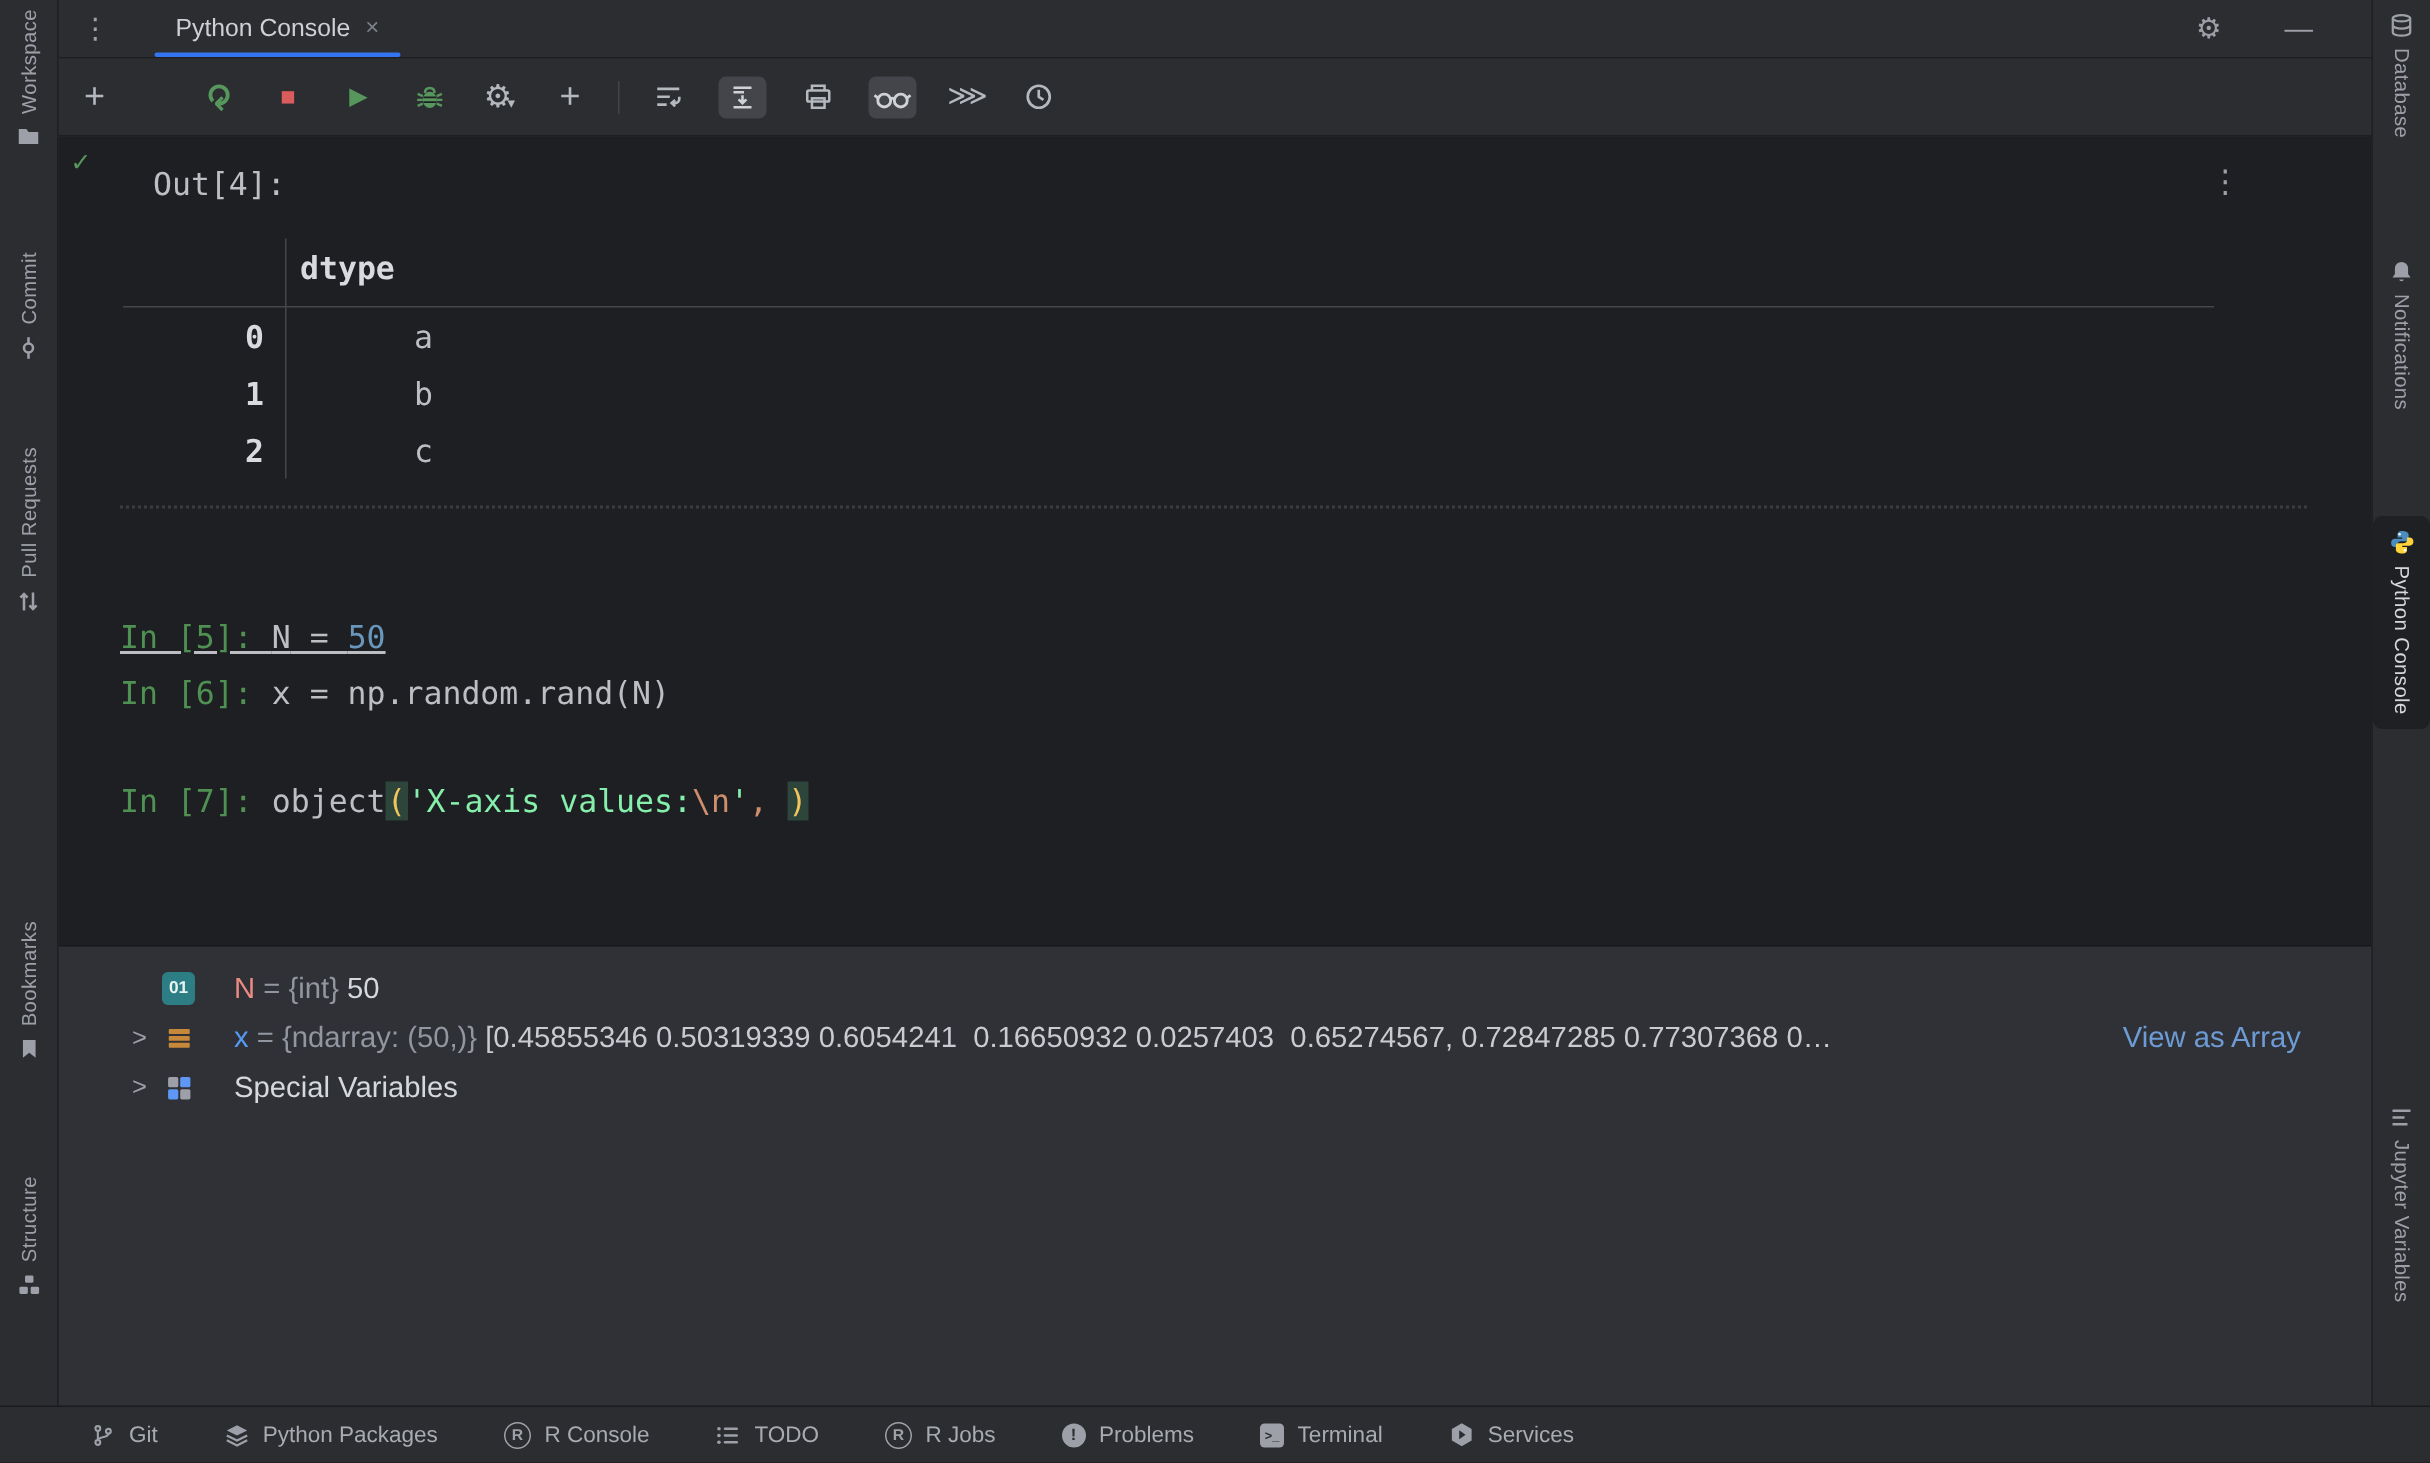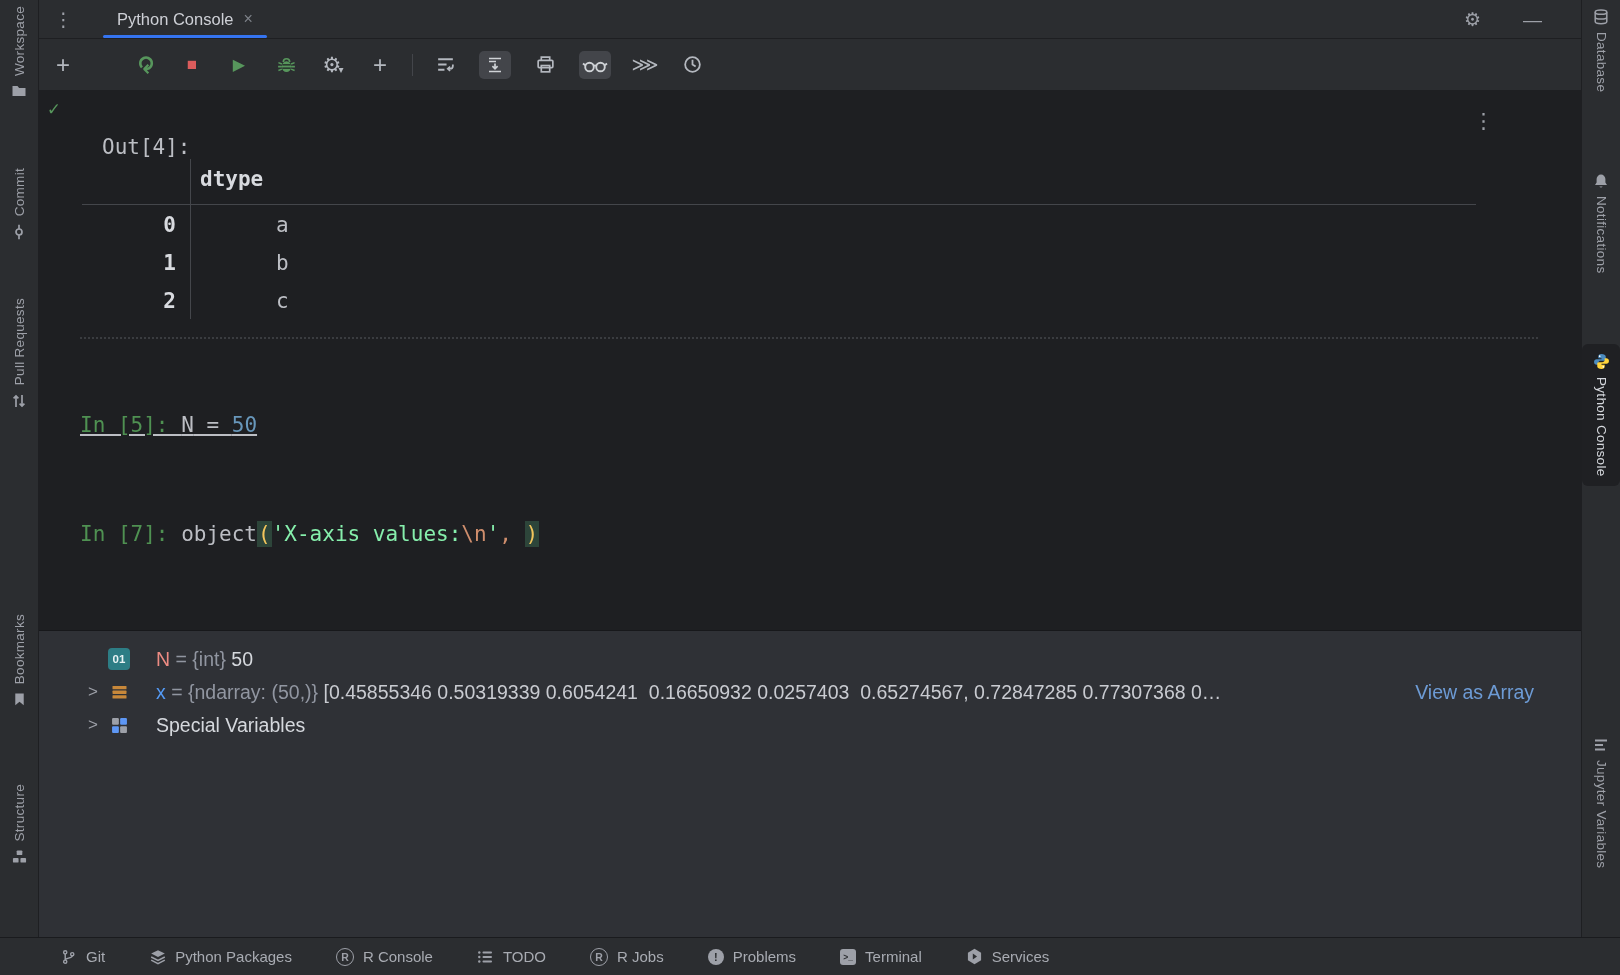--- a/index.html
+++ b/index.html
@@ -42,21 +42,21 @@
   .tb-gear{color:#b4b8bf;font-size:21px;line-height:1;}
   .tb-caret{color:#b4b8bf;font-size:10px;margin-left:-3px;margin-top:9px;}
   .tb-ffwd{color:#b4b8bf;font-size:19px;line-height:1;}
   .tb-sep{width:1px;height:22px;background:#43454a;flex:0 0 auto;margin:0 -2px;}
 
   
   .console{position:absolute;left:38px;right:38px;top:91px;height:539px;background:#1e1f22;z-index:1;
            font-family:"DejaVu Sans Mono","Liberation Mono",monospace;font-size:21px;color:#bcbec4;}
   .console span{white-space:pre;}
   .check{position:absolute;left:10px;top:6px;color:#57965c;font-size:19px;font-weight:700;}
-  .out-label{position:absolute;left:64px;top:20px;color:#bcbec4;margin-top:24px;}
+  .out-label{position:absolute;left:64px;top:20px;color:#bcbec4;}
   .console-kebab{position:absolute;right:88px;top:18px;color:#9da0a8;font-size:21px;}
   .vline{position:absolute;left:152px;top:68px;width:1px;height:160px;background:#44464b;}
   .hline{position:absolute;left:44px;right:106px;top:113px;height:1px;background:#44464b;}
   .th{position:absolute;left:162px;top:76px;color:#d8dadf;font-weight:700;}
   .trow{position:absolute;left:44px;display:flex;}
   .t-idx{width:94px;text-align:right;color:#d8dadf;font-weight:700;}
   .t-val{padding-left:100px;color:#bcbec4;}
   .dotsep{position:absolute;left:42px;right:44px;top:246px;border-top:2px dotted #3a3c40;}
   .footer-line{position:absolute;left:42px;top:262px;font-family:"Liberation Sans","DejaVu Sans",sans-serif;
                font-size:19.5px;color:#c2c4c9;display:flex;gap:38px;}
@@ -279,20 +279,23 @@
       <span class="t-idx">2</span>
         <span class="t-val">c</span>
     </div>
 
     <span class="dotsep"></span>
 
 
     <div class="code" style="top:322px;text-decoration:underline;">
       <span class="c-prompt">In [5]: </span><span class="c-plain">N</span><span class="c-plain"> = </span><span class="c-num">50</span>
     </div>
+    <div class="code" style="top:359px;">
+      <span class="c-prompt">In [6]: </span><span class="c-plain">x = np.random.rand(N)</span>
+    </div>
     <div class="code" style="top:431px;">
       <span class="c-prompt">In [7]: </span><span class="c-plain">object</span><span class="c-paren">(</span><span class="c-str">'X-axis values:</span><span class="c-esc">\n</span><span class="c-str">'</span><span class="c-comma">, </span><span class="c-paren">)</span>
     </div>
   </div>
 
   <div class="variables">
     <div class="var-row" style="top:13px;">
       <span class="chev empty">&gt;</span>
       <span class="var-ico"><span class="ico-01">01</span></span>
       <span class="v-name-pink">N</span>

